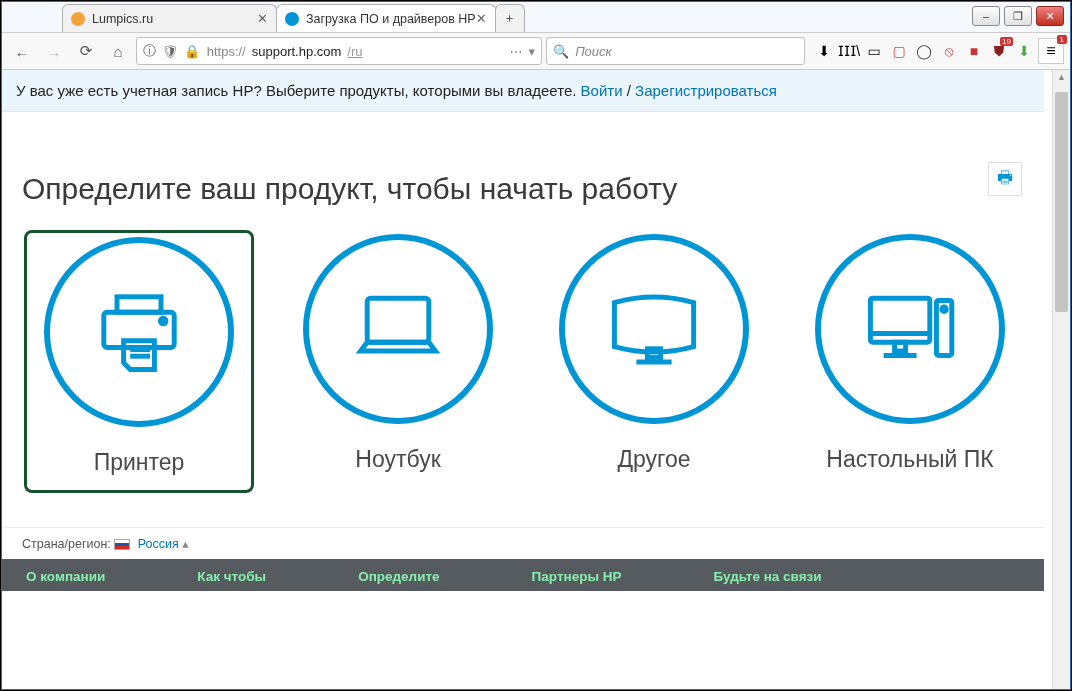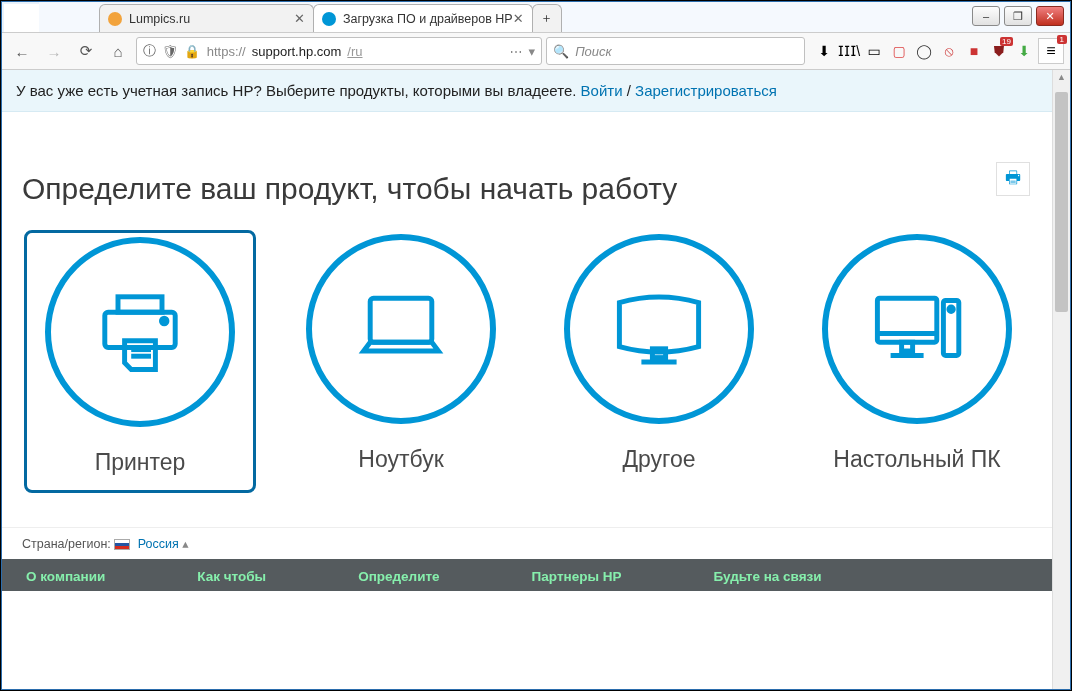--- a/index.html
+++ b/index.html
@@ -6,21 +6,21 @@
   body {
     font-family: Arial, sans-serif;
     background: #fff;
     width:1072px; height:691px;
     border:1px solid #000;
     position:relative; overflow:hidden;
   }
   
   .browser { display:flex; flex-direction:column; width:100%; height:100%; }
   .window-frame { border:1px solid #2b6dad; box-shadow: inset 0 0 0 2px #e9f2fb; height:100%; display:flex; flex-direction:column;}
-  .titlebar { height:30px; background:#f5f9fe; display:flex; align-items:flex-end; position:relative;margin-left:37px;}
+  .titlebar { height:30px; background:#f5f9fe; display:flex; align-items:flex-end; position:relative;}
   .window-buttons { position:absolute; right:6px; top:4px; display:flex; gap:4px;}
   .wbtn { width:28px; height:20px; background:linear-gradient(#fdfdfd,#e2e2e2); border:1px solid #8a8a8a; border-radius:3px; display:flex; align-items:center; justify-content:center; font-size:11px; color:#333;}
   .wbtn.close { background:linear-gradient(#f08080,#c03020); color:#fff; border-color:#8a2a20;}
   .tabs { display:flex; align-items:flex-end; height:30px; padding-left:60px; }
   .tab { height:28px; min-width:215px; background:#fff; border:1px solid #b0b0b0; border-bottom:none; border-top-left-radius:6px; border-top-right-radius:6px; display:flex; align-items:center; padding:0 8px; font-size:12.5px; color:#333; position:relative; margin-right:-1px;}
   .tab.inactive { background:#f2f2f2; }
   .tab .favicon { width:14px; height:14px; border-radius:50%; margin-right:7px; flex:none;}
   .tab .close-tab { margin-left:auto; color:#666; font-size:13px; cursor:pointer;}
   .tab.new { min-width:30px; width:30px; display:flex; align-items:center; justify-content:center; background:#f2f2f2;}
   
@@ -31,34 +31,34 @@
   .addr .url-host { color:#222; }
   .addr .url-path { color:#999;text-decoration:underline; }
   .searchbox { flex:1; height:28px; border:1px solid #c0c0c0; border-radius:3px; background:#fff; display:flex; align-items:center; padding:0 6px; font-size:13px; color:#888; gap:6px;}
   .righticons { display:flex; align-items:center; gap:3px; padding-left:4px;}
   .ext { width:22px; height:22px; display:flex; align-items:center; justify-content:center; font-size:14px; border-radius:3px;}
   .badge-red { position:relative; }
   .badge-red::after{ content:"19"; position:absolute; top:-3px; right:-3px; background:#c33; color:#fff; font-size:8px; padding:0 2px; border-radius:2px;}
   .menu-burger { width:26px; height:26px; background:#fff; border:1px solid #ccc; display:flex; align-items:center; justify-content:center; position:relative;}
   .menu-burger::after{content:"1"; position:absolute; top:-4px; right:-4px; background:#c33;color:#fff;font-size:8px;padding:0 3px;border-radius:2px;}
   
-  .viewport { flex:1; position:relative; overflow:hidden; background:#fff; display:flex;}
+  .viewport { flex:1; position:relative; overflow:hidden; background:#fff; display:flex;gap:8px;}
   .page { flex:1; overflow:hidden; position:relative;}
   .scrollbar { width:18px; background:#f0f0f0; border-left:1px solid #ddd; position:relative;}
   .scrollbar::before{ content:"▲"; position:absolute; top:2px; left:0; right:0; text-align:center; font-size:9px; color:#888;}
   .scrollbar .thumb{ position:absolute; left:2px; right:2px; top:22px; height:220px; background:#c3c3c3; border-radius:2px;}
   
   .hp-banner { background:#eaf6fb; padding:12px 14px; font-size:15px; color:#222; border-bottom:1px solid #d6eaf3;}
   .hp-banner a { color:#0073b1; text-decoration:none; }
   .hp-head { padding:60px 20px 24px 20px; position:relative;}
   .hp-head h1 { font-size:30px; font-weight:400; color:#3a3a3a;}
   .print-ico { position:absolute; right:22px; top:50px; width:34px; height:34px; border:1px solid #e0e0e0; display:flex; align-items:center; justify-content:center; color:#0096d6; font-size:17px; background:#fff;}
   .products { display:flex; gap:32px; padding:0 22px 34px 22px;}
   .pcard { flex:1; display:flex; flex-direction:column; align-items:center; cursor:pointer; padding:4px 4px 14px 4px;}
-  .pcard.highlight{ border:3px solid #0369a1; border-radius:8px; }
+  .pcard.highlight{ border:3px solid #14532d; border-radius:8px; }
   .circle { width:190px; height:190px; border:6px solid #0096d6; border-radius:50%; display:flex; align-items:center; justify-content:center;}
   .circle svg { stroke:#0096d6; fill:none; stroke-width:4.5; }
   .pcard .label { margin-top:22px; font-size:23px; color:#4a4a4a; text-align:center;}
   .region { padding:8px 20px; font-size:12.5px; color:#555; border-top:1px solid #eee;}
   .region a { color:#0073b1; font-weight:normal; text-decoration:none;}
   .flag { display:inline-block; width:16px; height:11px; background:linear-gradient(#fff 33%, #2254a3 33% 66%, #d52b1e 66%); vertical-align:middle; margin-right:4px; border:1px solid #aaa;}
   .footer { background:#555b5e; color:#86efac; display:flex; padding:10px 24px 0 24px; font-size:13.5px; font-weight:bold; gap:92px; height:32px; overflow:hidden;}
 </style>
 </head>
 <body>

